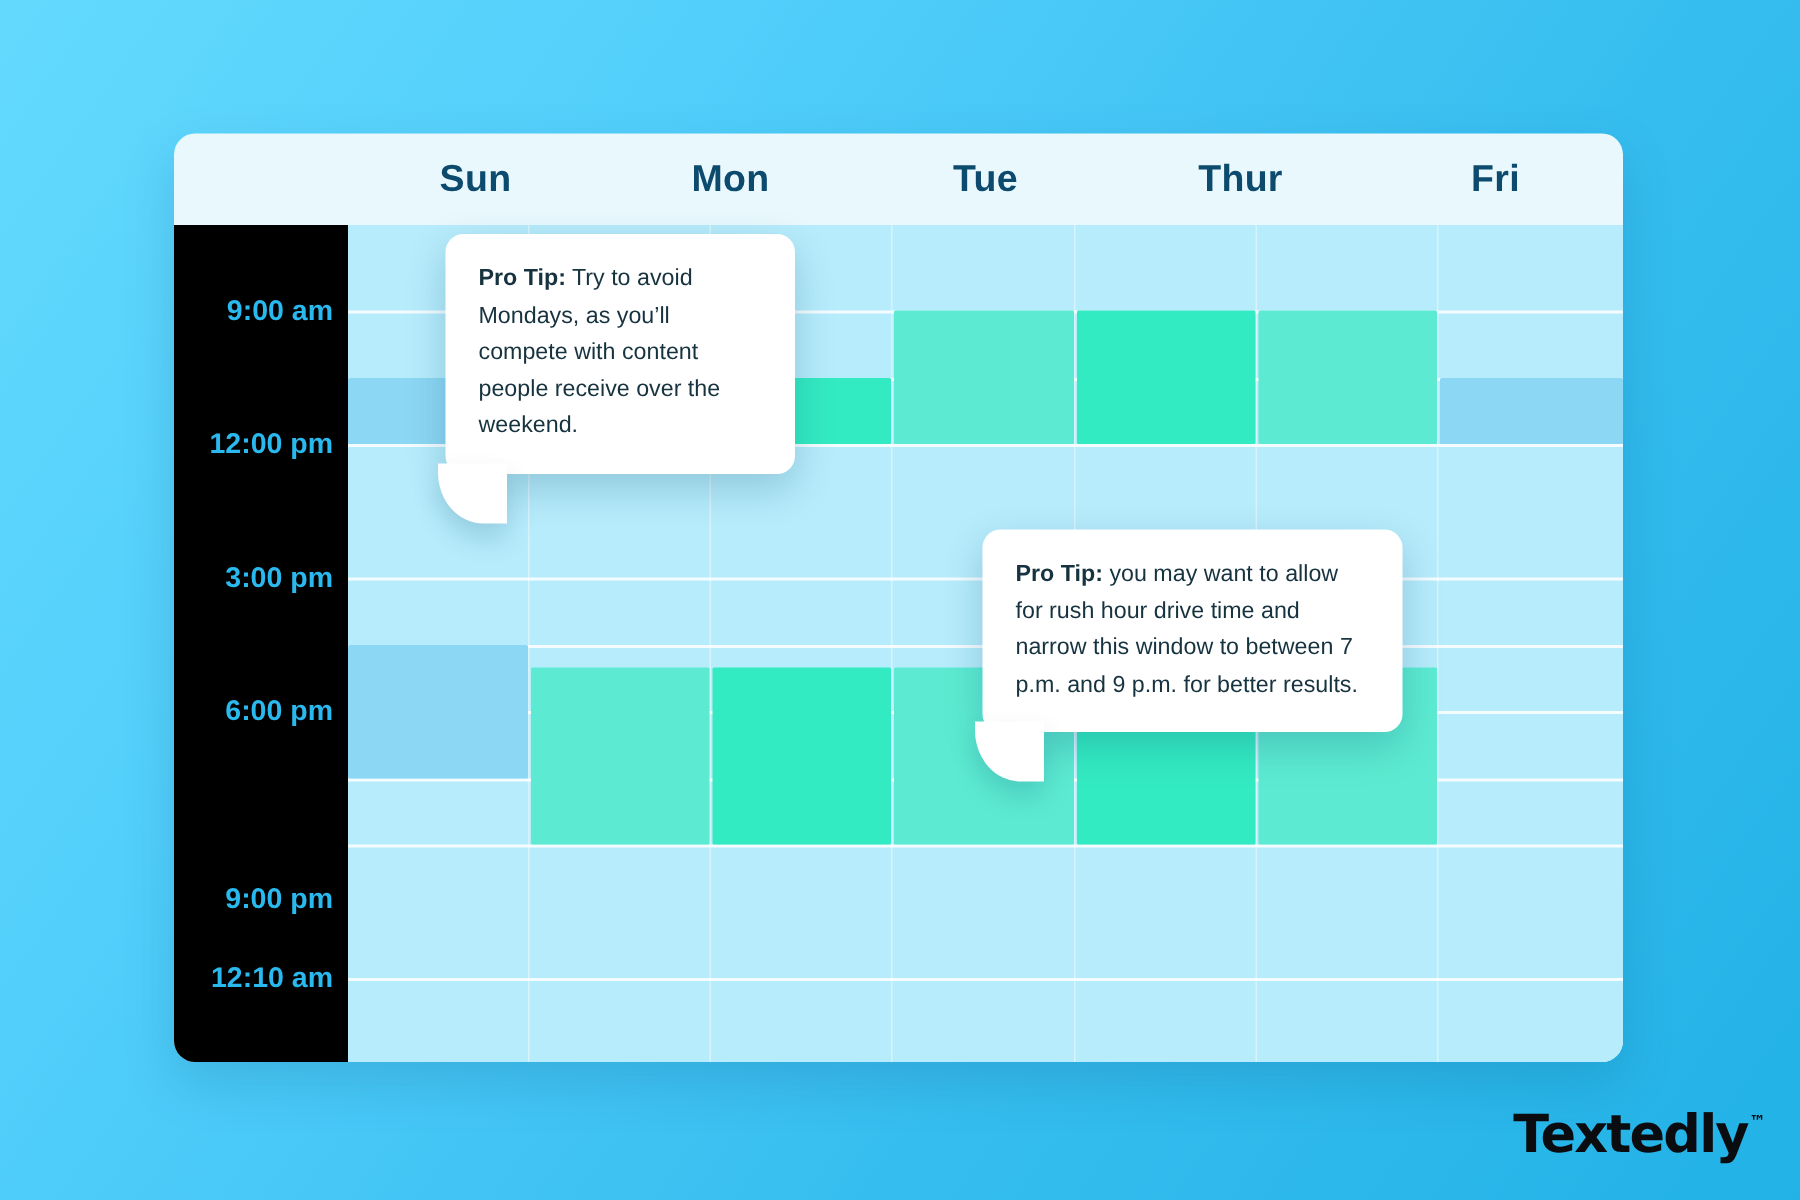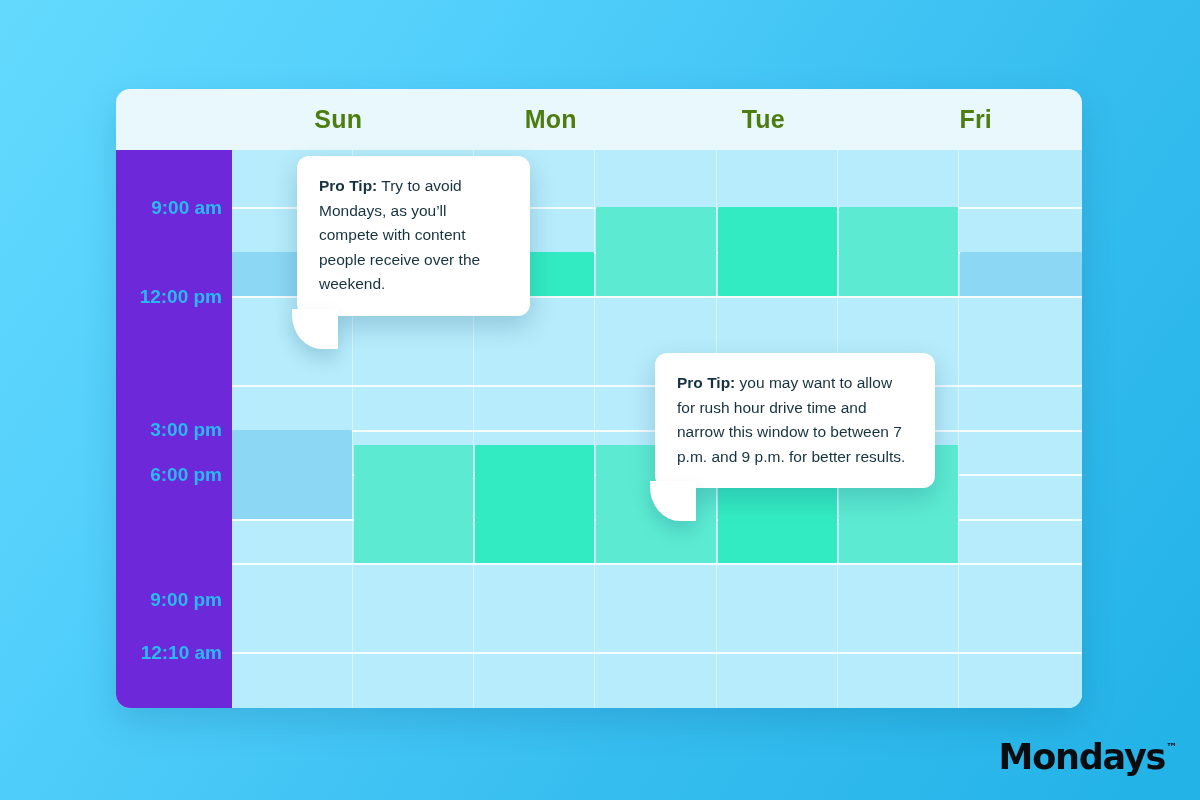--- a/index.html
+++ b/index.html
@@ -19,30 +19,30 @@
   }
 
   
   #day-header {
     position:absolute; left:0; top:0; width:100%; height:61px;
     display:flex;
   }
   #day-header .corner { width:116px; flex:0 0 116px; }
   #day-header .day-cell {
     flex:1 1 0; display:flex; align-items:center; justify-content:center;
-    color:#4d7c0f; font-size:25px; font-weight:700; letter-spacing:.2px;
+    color:#0c4a6e; font-size:25px; font-weight:700; letter-spacing:.2px;
   }
 
   
   #grid-body {
     position:absolute; left:0; top:61px; width:100%; height:558px;
   }
   #time-gutter {
     position:absolute; left:0; top:0; width:116px; height:100%;
-    background:#6d28d9; z-index:6;
+    background:#000000; z-index:6;
   }
   .time-label {
     position:absolute; right:10px; transform:translateY(-50%);
     color:#2ab9ef; font-size:19px; font-weight:700; white-space:nowrap;
   }
 
   #grid-canvas {
     position:absolute; left:116px; top:0; right:0; height:100%;
     background:#b6ecfb;
   }
@@ -102,20 +102,23 @@
     <div class="day-cell">
         <span>Sun</span>
       </div>
     <div class="day-cell">
         <span>Mon</span>
       </div>
     <div class="day-cell">
         <span>Tue</span>
       </div>
     <div class="day-cell">
+        <span>Thur</span>
+      </div>
+    <div class="day-cell">
         <span>Fri</span>
       </div>
   </div>
 
   <div id="grid-body">
 
     <div id="grid-canvas">
 
       <div class="col-bg" style="left:0px;   width:121px;"></div>
       <div class="col-bg" style="left:121px; width:121px;"></div>
@@ -147,35 +150,35 @@
       <div class="block green-light" style="left:122px; top:295px; width:119px; height:118px;"></div>
       <div class="block green-dark" style="left:243px; top:295px; width:119px; height:118px;"></div>
       <div class="block green-light" style="left:364px; top:295px; width:120px; height:118px;"></div>
       <div class="block green-dark" style="left:486px; top:295px; width:119px; height:118px;"></div>
       <div class="block green-light" style="left:607px; top:295px; width:119px; height:118px;"></div>
     </div>
 
     <div id="time-gutter">
       <div class="time-label" style="top:58px;">9:00 am</div>
       <div class="time-label" style="top:147px;">12:00 pm</div>
-      <div class="time-label" style="top:236px;margin-top:44px;">3:00 pm</div>
+      <div class="time-label" style="top:236px;">3:00 pm</div>
       <div class="time-label" style="top:325px;text-align:center;">6:00 pm</div>
       <div class="time-label" style="top:414px;margin-top:36px;">9:00 pm</div>
       <div class="time-label" style="top:503px;">12:10 am</div>
     </div>
 
   </div>
 </div>
 
 <div class="tooltip" id="tooltip-monday">
   <div class="tail-shape"></div>
   <span style="font-weight:700;">Pro Tip:</span><span> Try to avoid Mondays, as you’ll compete with content people receive over the weekend.</span>
 </div>
 
 <div class="tooltip" id="tooltip-evening">
   <div class="tail-shape"></div>
   <span style="font-weight:700;">Pro Tip:</span><span> you may want to allow for rush hour drive time and narrow this window to between 7 p.m. and 9 p.m. for better results.</span>
 </div>
 
 <div id="brand-logo">
-  <span>Mondays</span>
+  <span>Textedly</span>
   <span class="tm">™</span>
 </div>
 
 </body></html>

